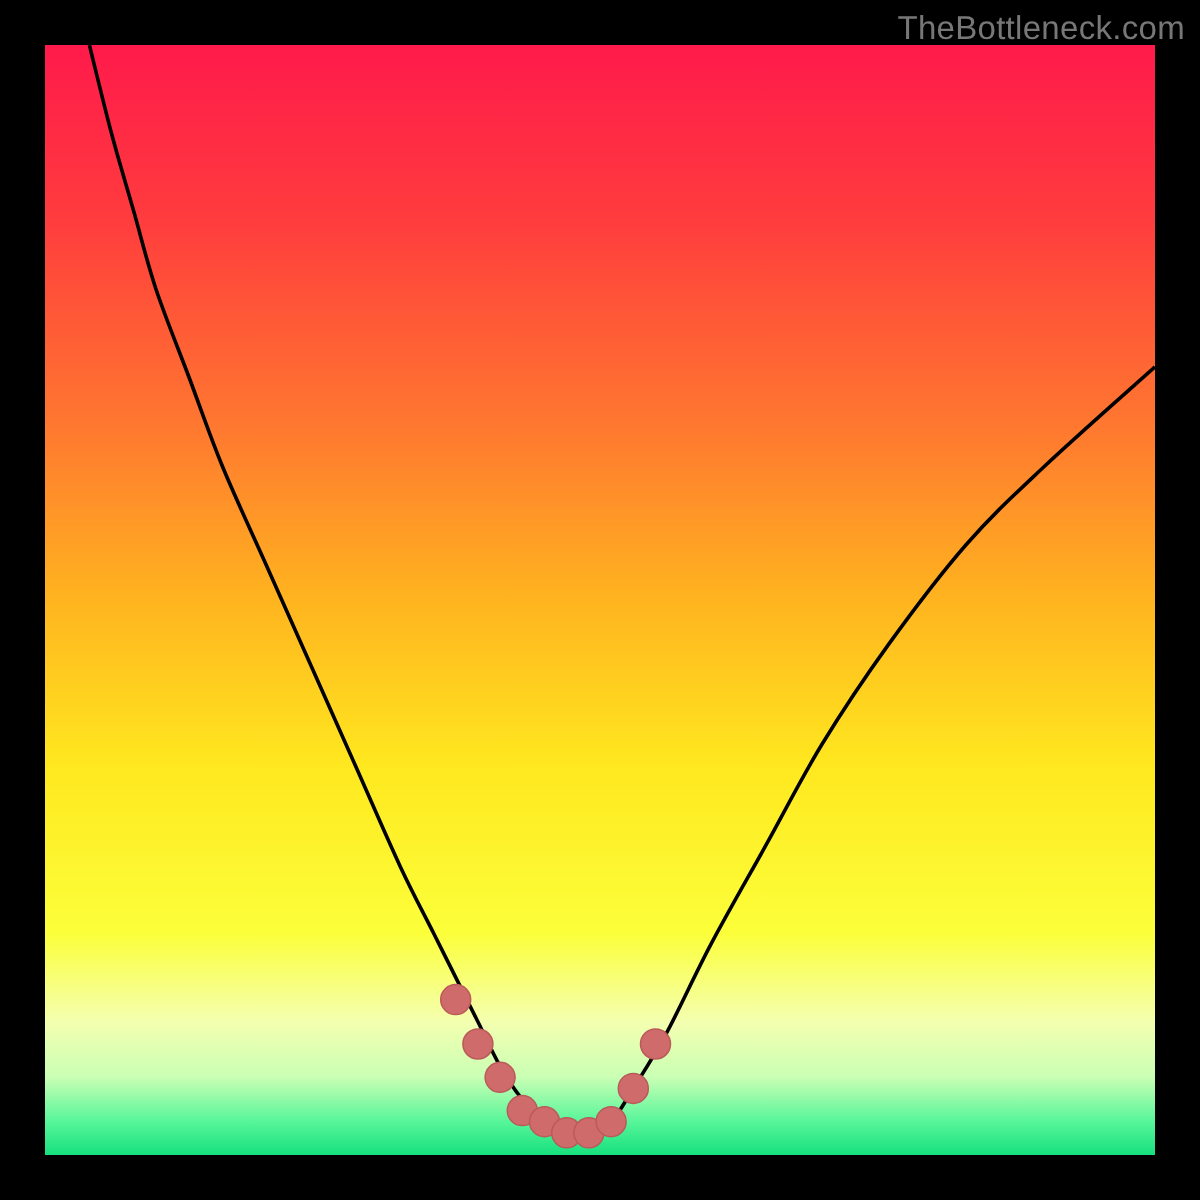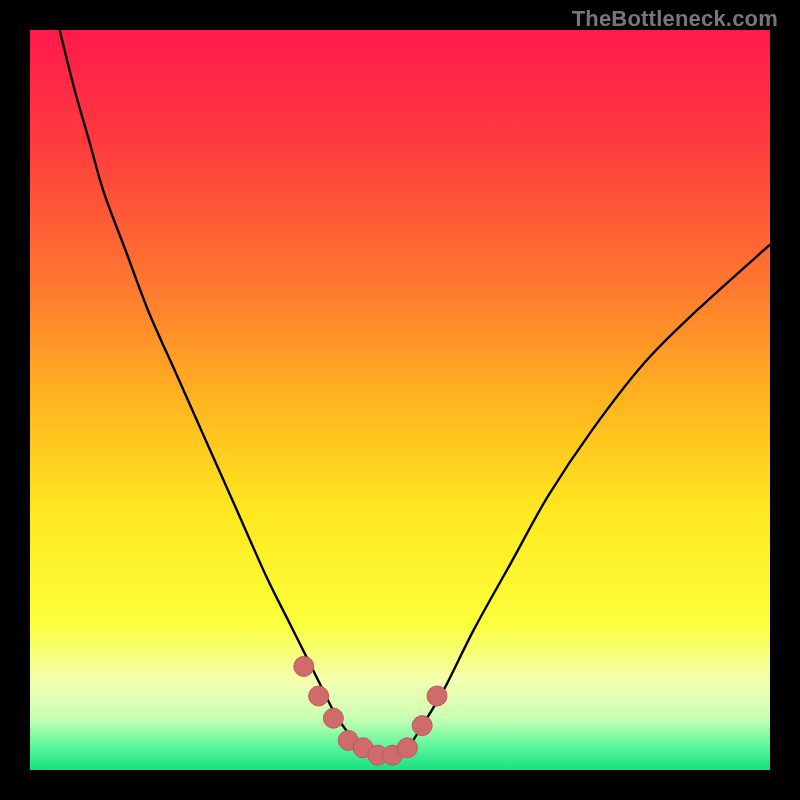--- a/index.html
+++ b/index.html
@@ -20,24 +20,24 @@
     position: absolute;
     left: 30px;
     top: 30px;
     width: 740px;
     height: 740px;
     overflow: hidden;
   }
   .watermark {
     position: absolute;
     top: 6px;
-    right: 22px;
+    right: 10px;
     color: #777;
     font-size: 22px;
-    font-weight: 700;
+    font-weight: 400;
     letter-spacing: 0.2px;
     user-select: none;
   }
   svg { display: block; }
 </style>
 </head>
 <body>
 
 <div class="frame">
 

